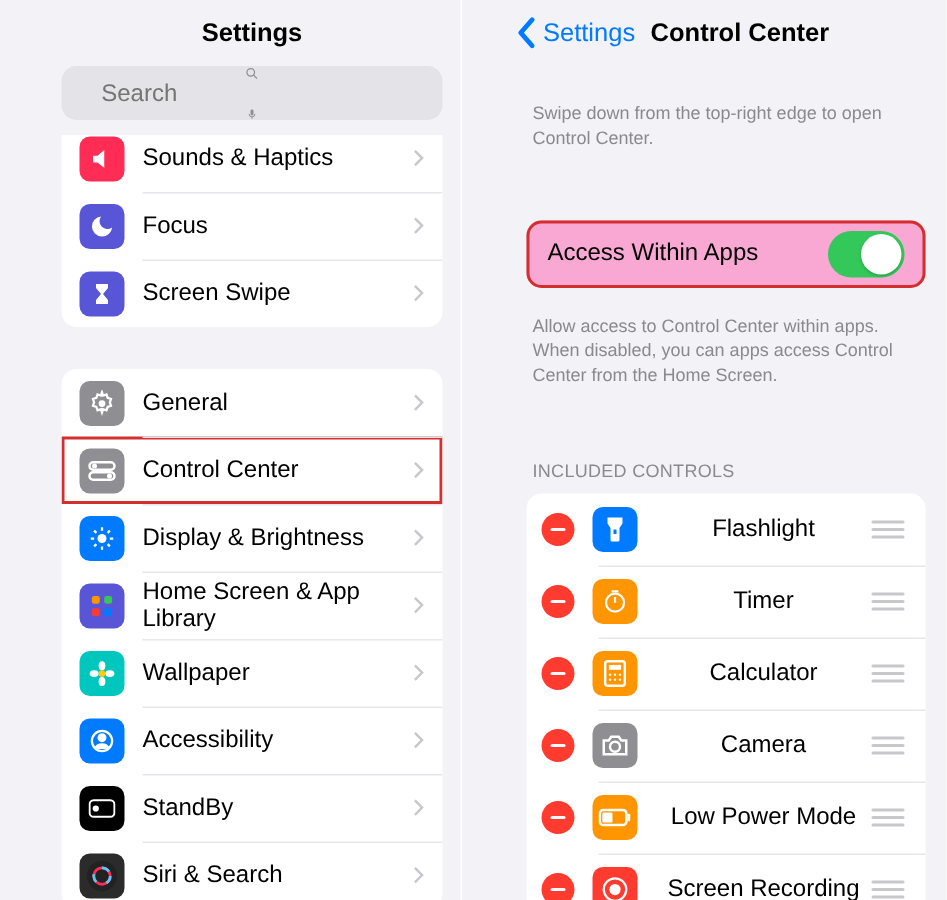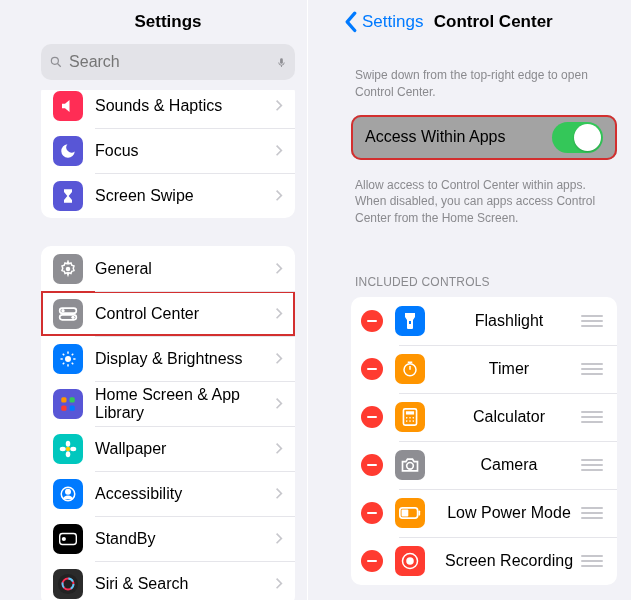--- a/index.html
+++ b/index.html
@@ -5,21 +5,21 @@
   * { box-sizing: border-box; margin: 0; padding: 0; }
   body { font-family: -apple-system, BlinkMacSystemFont, "Helvetica Neue", Arial, sans-serif; background: #fff; width: 631px; height: 600px; display: flex; }
   .pane { background: #f2f2f7; display: flex; flex-direction: column; padding-left: 29px; }
   .pane-left { width: 308px; border-right: 1px solid #fff; }
   .pane-right { flex: 1; }
 
   
   .left-header { height: 44px; display:flex; align-items:center; justify-content:center; }
   .left-title { font-size: 17px; font-weight: 600; }
   .search-wrap { padding: 0 12px 10px; }
-  .search-bar { background: #e3e3e8; border-radius: 10px; height: 36px; display:flex; align-items:center; padding: 0 8px; }
+  .search-bar { background: #e3e3e8; border-radius: 10px; height: 36px; display:flex; align-items:center; padding: 0 8px; flex-direction: column; }
   .search-bar input { flex:1; border:none; outline:none; background:transparent; font-size:16px; color:#8e8e93; padding-left:6px; }
   .mic-icon { width:14px; }
   .mag-icon { width:18px; }
 
   .scroll-left { overflow:hidden; flex:1; padding-bottom:10px; }
   .group { background:#fff; border-radius: 10px; margin: 0 12px; overflow:hidden; }
   .group + .group { margin-top: 28px; }
 
   .row { display:flex; align-items:center; height:45px; padding:0 12px; position:relative; }
   .row + .row::before { content:""; position:absolute; top:0; left:54px; right:0; height:1px; background:#e5e5ea; }
@@ -33,21 +33,21 @@
   
   .nav-bar { height:44px; display:flex; align-items:center; padding:0 8px; }
   .back { display:flex; align-items:center; color:#007aff; font-size:17px; }
   .back svg { width:13px; margin-right:4px; }
   .nav-title { flex:1; text-align:center; font-size:17px; font-weight:600; margin-left:-60px; }
 
   .right-body { padding: 6px 14px 0; overflow:hidden; flex:1; }
   .cap { font-size:12px; color:#8a8a8e; line-height:1.4; padding:4px 4px 14px;margin-top:13px; }
   .cap.heading { text-transform:uppercase; letter-spacing:0.2px; padding-top:20px; padding-bottom:6px; }
 
-  .toggle-row { background:#a3a3a3; border-radius:10px; height:45px; display:flex; align-items:center; padding:0 14px; }
+  .toggle-row { background:#f9a8d4; border-radius:10px; height:45px; display:flex; align-items:center; padding:0 14px;margin-top:32px; }
   .toggle-row .lbl { font-size:16px; flex:1; }
   .switch { width:51px; height:31px; border-radius:16px; background:#34c759; position:relative; }
   .switch::after { content:""; position:absolute; width:27px; height:27px; background:#fff; border-radius:50%; top:2px; right:2px; box-shadow:0 1px 2px rgba(0,0,0,.2); }
 
   .controls-group { background:#fff; border-radius:10px; overflow:hidden; }
   .crow { display:flex; align-items:center; height:48px; padding:0 10px; position:relative; }
   .crow + .crow::before { content:""; position:absolute; top:0; left:48px; right:0; height:1px; background:#e5e5ea; }
   .minus { width:22px; height:22px; border-radius:50%; background:#ff3b30; display:flex; align-items:center; justify-content:center; margin-right:12px; flex-shrink:0; }
   .minus::after { content:""; width:10px; height:2px; background:#fff; border-radius:1px; }
   .crow .icon { width:30px; height:30px; border-radius:7px; display:flex; align-items:center; justify-content:center; margin-right:12px; flex-shrink:0; }

